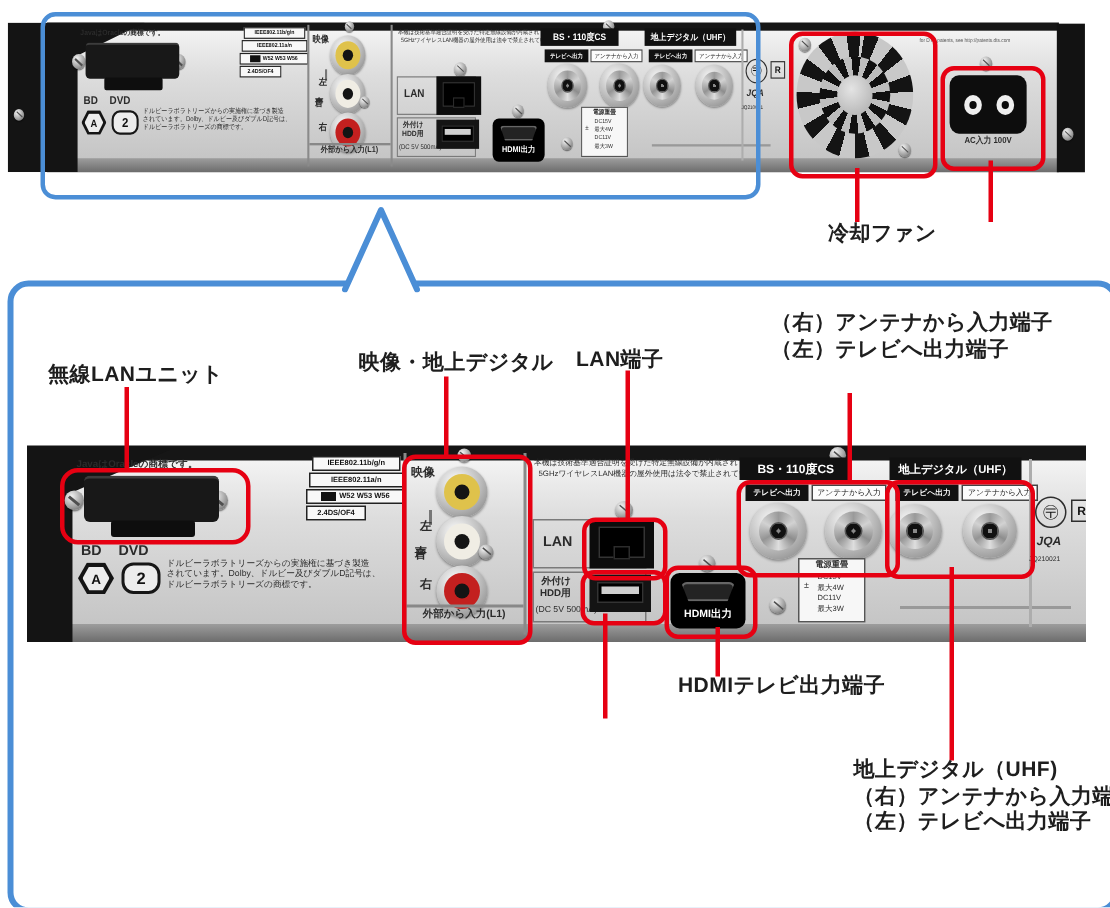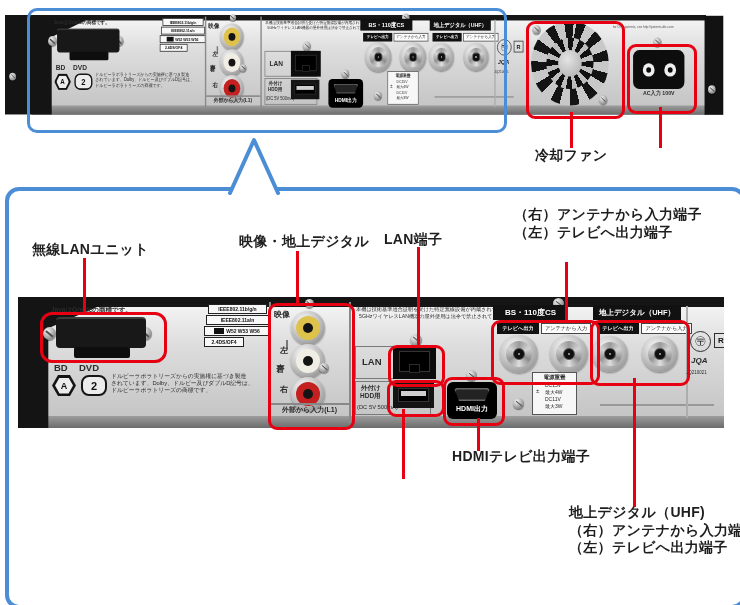--- a/index.html
+++ b/index.html
@@ -296,21 +296,21 @@
       </div>
       </div>
   </div>
 
   <div class="bluebox" style="left:27px;top:8px;width:474px;height:119px"></div>
 
   <div class="rb" style="left:526px;top:21px;width:93px;height:92px"></div>
   <div class="rb" style="left:627px;top:44px;width:64px;height:64px"></div>
   <div class="rl" style="left:570px;top:112px;height:36px"></div>
   <div class="rl" style="left:659px;top:107px;height:41px"></div>
-  <div class="clabel" style="left:535px;top:147px">冷却ファン</div>
+  <div class="clabel" style="left:552px;top:147px">冷却ファン</div>
 
   <div class="bigbox" style="left:5px;top:187px;width:733px;height:414px"></div>
   <svg class="notch" width="52" height="59" viewBox="0 0 52 59">
     <polygon points="2,57 26,4 50,57" fill="#ffffff"></polygon>
     <polyline points="2,57 26,4 50,57" fill="none" stroke="#4b8ed6" stroke-width="4" stroke-linejoin="round" stroke-linecap="round"></polyline>
   </svg>
 
   <div class="rb" style="left:40px;top:312px;width:121px;height:45px;border-radius:12px"></div>
   <div class="rb" style="left:268px;top:303px;width:81px;height:121px"></div>
   <div class="rb" style="left:388px;top:345px;width:51px;height:36px"></div>

